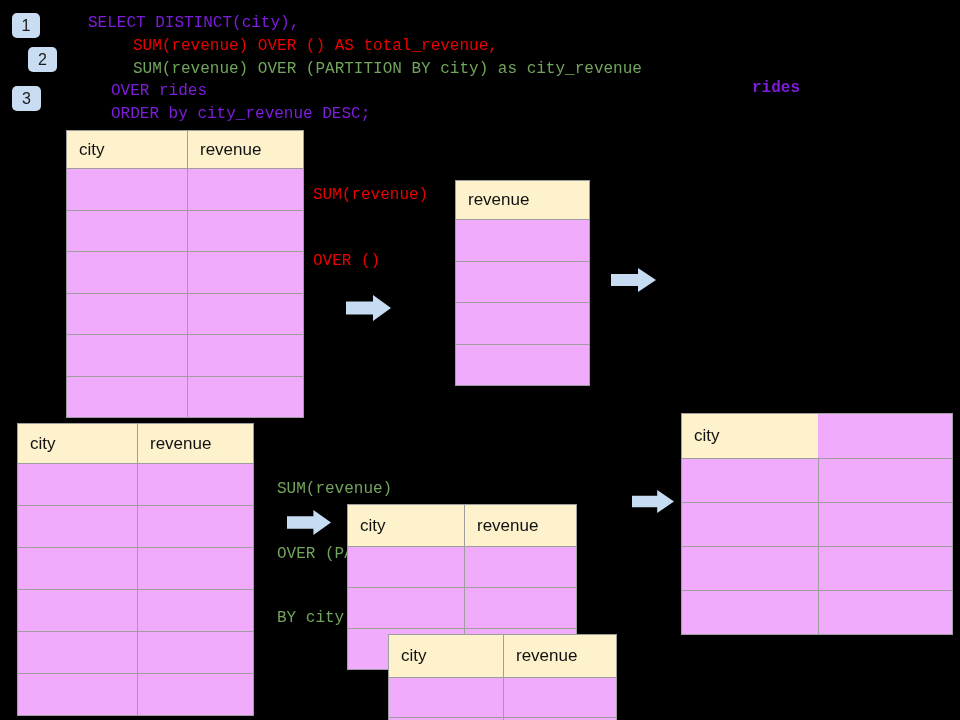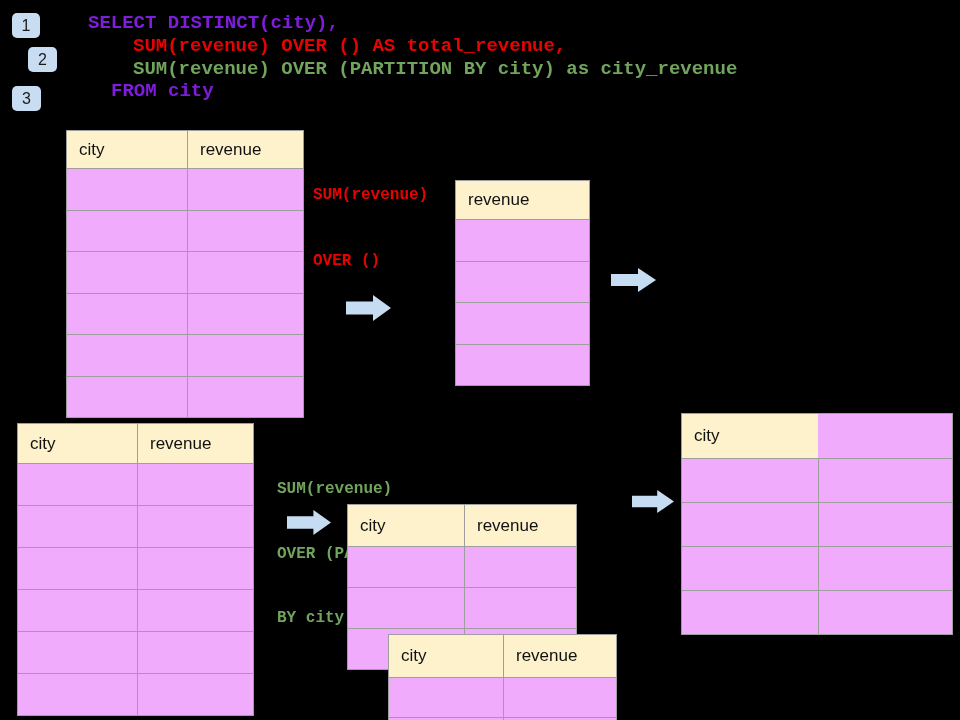--- a/index.html
+++ b/index.html
@@ -10,28 +10,28 @@
   *{box-sizing:border-box;margin:0;padding:0}
   html,body{width:960px;height:720px}
   body{background:var(--background);overflow:hidden;font-family:"Liberation Sans",sans-serif}
   .stage{position:relative;width:960px;height:720px;overflow:hidden;background:var(--background)}
 
   .badge{position:absolute;background:var(--badge_fill);border-radius:5px;
          display:flex;align-items:center;justify-content:center;
          font-size:16px;color:#1b1b1b;font-family:"Liberation Sans",sans-serif}
 
   .code-line{position:absolute;font-family:"Liberation Mono","DejaVu Sans Mono",monospace;
-             font-weight:bold;font-size:19px;white-space:pre;line-height:22px}
+             font-weight:normal;font-size:16px;white-space:pre;line-height:22px}
   .c-purple{color:var(--purple)} .c-red{color:var(--red)} .c-green{color:var(--green)}
 
   .note{position:absolute;left:752px;top:36px;font-family:"Liberation Mono","DejaVu Sans Mono",monospace;
         font-weight:bold;font-size:16px;line-height:21px;color:var(--purple);white-space:pre}
 
   .anno{position:absolute;font-family:"Liberation Mono","DejaVu Sans Mono",monospace;
-        font-weight:bold;font-size:16px;white-space:pre}
+        font-weight:normal;font-size:16px;white-space:pre}
   .anno-total{left:313px;top:140px;line-height:22px;color:var(--red)}
   .anno-part{left:277px;top:436px;line-height:21.5px;color:var(--green)}
 
   .table{position:absolute;border:1px solid var(--table_border);background:#f0abfc}
   .thead{display:grid}
   .th{background:var(--header_fill);color:var(--header_text);font-size:17px;
       display:flex;align-items:center;padding-left:12px;overflow:hidden;white-space:nowrap}
   .th + .th{border-left:1px solid var(--table_border)}
   .tbody{display:block}
   .tr{display:grid;height:var(--rh,42px);border-top:1px solid var(--table_border)}
@@ -47,23 +47,25 @@
 
 <div class="stage">
 
   <div class="badge" style="left:12px;top:13px;width:28px;height:25px">1</div>
   <div class="badge" style="left:28px;top:47px;width:29px;height:25px">2</div>
   <div class="badge" style="left:12px;top:86px;width:29px;height:25px">3</div>
 
   <div class="code-line c-purple" style="left:88px;top:12px">SELECT DISTINCT(city),</div>
   <div class="code-line c-red" style="left:133px;top:35px">SUM(revenue) OVER () AS total_revenue,</div>
   <div class="code-line c-green" style="left:133px;top:58px">SUM(revenue) OVER (PARTITION BY city) as city_revenue</div>
-  <div class="code-line c-purple" style="left:111px;top:80px">FROM city</div>
+  <div class="code-line c-purple" style="left:111px;top:80px">OVER rides</div>
+  <div class="code-line c-purple" style="left:111px;top:103px">ORDER by city_revenue DESC;</div>
 
   <div class="note">
+    <div>rides</div>
   </div>
 
   <div class="anno anno-total">
     <div>SUM(revenue)</div>
     <div>OVER ()</div>
   </div>
 
   <div class="anno anno-part">
     <div>SUM(revenue)</div>
     <div>OVER (PARTITION</div>

